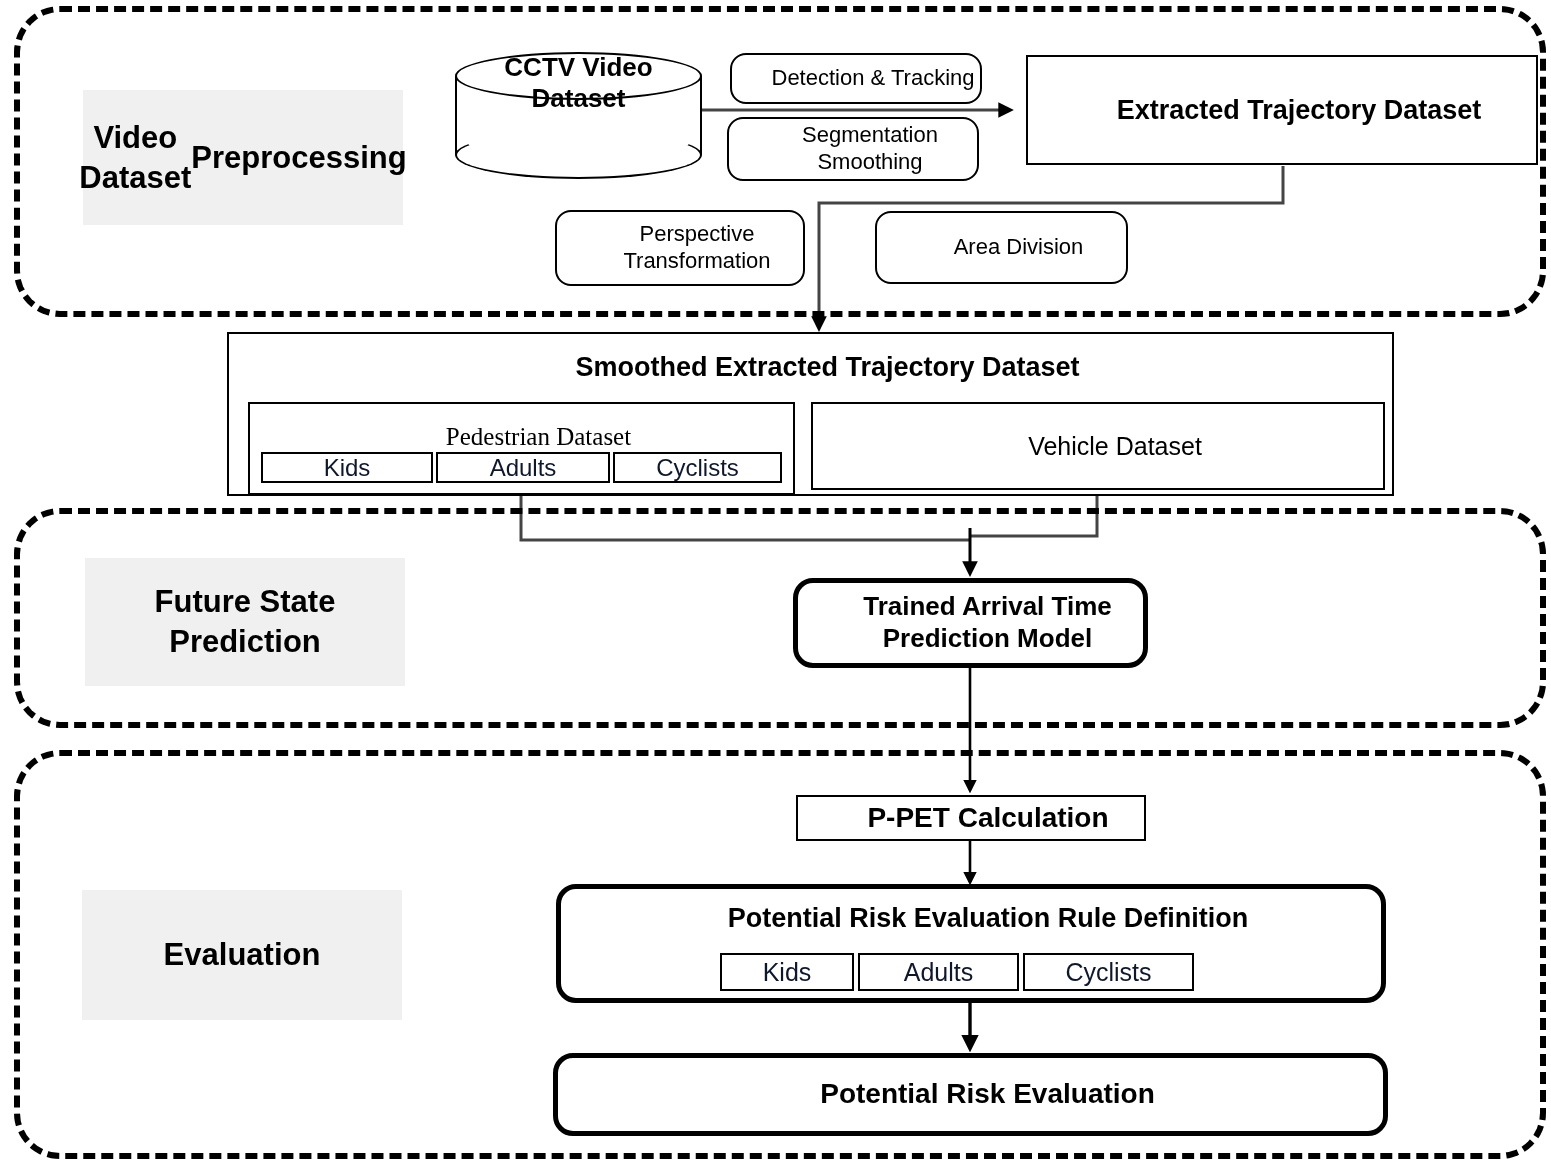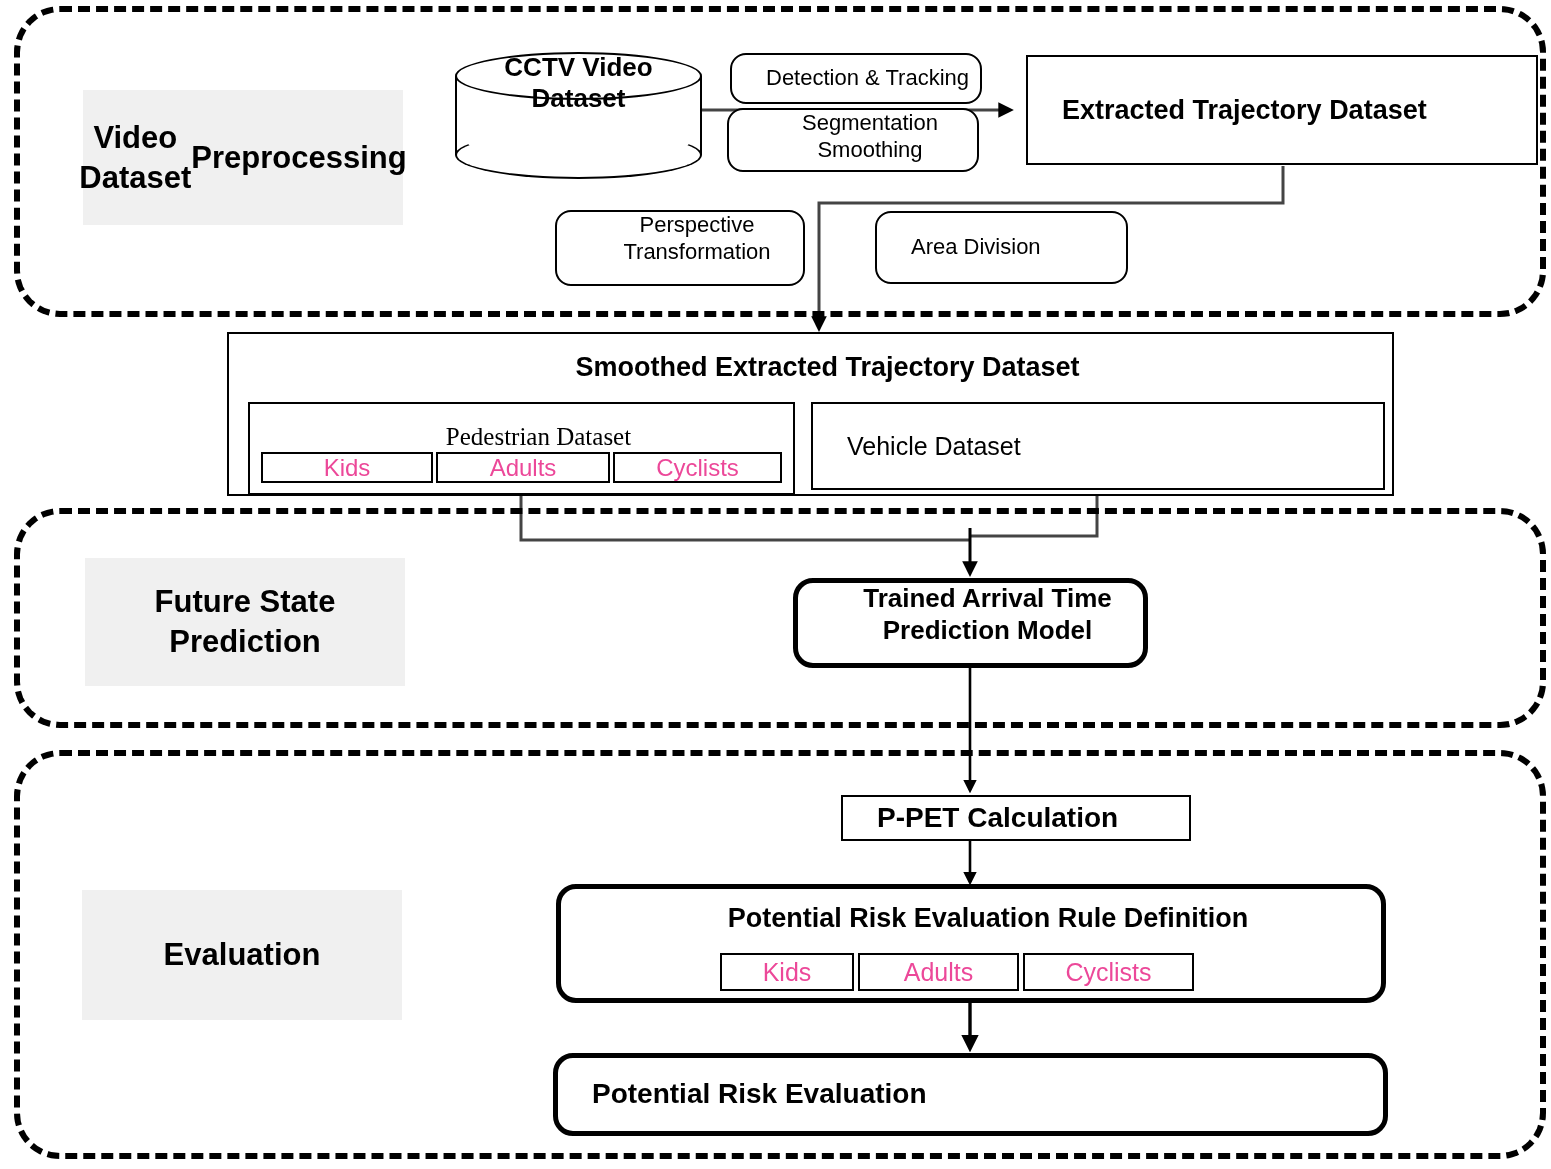--- a/index.html
+++ b/index.html
@@ -46,20 +46,21 @@
     box-sizing: border-box;
   }
 
   
   .node {
     position: absolute;
     box-sizing: border-box;
     background: #ffffff;
     display: flex;
     align-items: center;
+    justify-content: center;
     text-align: center;
     color: #000;
     line-height: 1.22;
     padding-left: 34px;
   }
   .rect-thin  { border: 2px solid #000; }
   .round-thin { border: 2px solid #000; border-radius: 16px; }
   .round-thick{ border: 5px solid #000; border-radius: 20px; }
   .bold-txt   { font-weight: bold; }
 
@@ -106,21 +107,21 @@
     display: flex;
   }
   .tag {
     border: 2px solid #000;
     background: #fff;
     display: flex;
     align-items: center;
     justify-content: center;
     text-align: center;
     box-sizing: border-box;
-    color: #ec4899;
+    color: #0f172a;
   }
 </style>
 </head>
 <body>
 
 <div id="canvas">
 
   <svg id="svg-layer" viewBox="0 0 1551 1169" xmlns="http://www.w3.org/2000/svg">
     <defs>
       <marker id="arrowThin" viewBox="0 0 10 10" refX="8" refY="5" markerWidth="6" markerHeight="6" orient="auto-start-reverse">
@@ -162,21 +163,21 @@
     <div class="cyl-text" style="font-size:26px;">
       <span>CCTV Video</span>
       <span>Dataset</span>
     </div>
   </div>
 
   <div class="node round-thin" style="left:730px; top:53px; width:252px; height:51px; font-size:22px;">
     <span>Detection &amp; Tracking</span>
   </div>
 
-  <div class="node round-thin" style="left:727px; top:108px; width:252px; height:64px; font-size:22px; flex-direction:column;">
+  <div class="node round-thin" style="left:727px; top:117px; width:252px; height:64px; font-size:22px; flex-direction:column;">
     <span>Segmentation</span>
     <span>Smoothing</span>
   </div>
 
   <div class="node round-thin" style="left:555px; top:210px; width:250px; height:76px; font-size:22px; flex-direction:column;">
     <span>Perspective</span>
     <span>Transformation</span>
   </div>
 
   <div class="node round-thin" style="left:827px; top:211px; width:253px; height:73px; font-size:22px;margin-left:48px;">
@@ -225,21 +226,21 @@
     <span>Trained Arrival Time</span>
     <span>Prediction Model</span>
   </div>
 
   <div class="phase-box" style="left:14px; top:750px; width:1532px; height:409px;"></div>
 
   <div class="phase-label" style="left:82px; top:890px; width:320px; height:130px; font-size:31px; flex-direction:column;">
     <span>Evaluation</span>
   </div>
 
-  <div class="node rect-thin bold-txt" style="left:796px; top:795px; width:350px; height:46px; font-size:28px;margin-left:45px;">
+  <div class="node rect-thin bold-txt" style="left:796px; top:795px; width:350px; height:46px; font-size:28px;">
     <span>P-PET Calculation</span>
   </div>
 
   <div class="node round-thick" style="left:556px; top:884px; width:830px; height:119px; display:block;">
     <div style="text-align:center; font-weight:bold; font-size:27px; margin-top:13px;">
       <span>Potential Risk Evaluation Rule Definition</span>
     </div>
   </div>
   <div class="tag-row" style="left:720px; top:953px; width:504px; height:38px;">
     <div class="tag" style="width:134px; height:38px; font-size:25px;">

